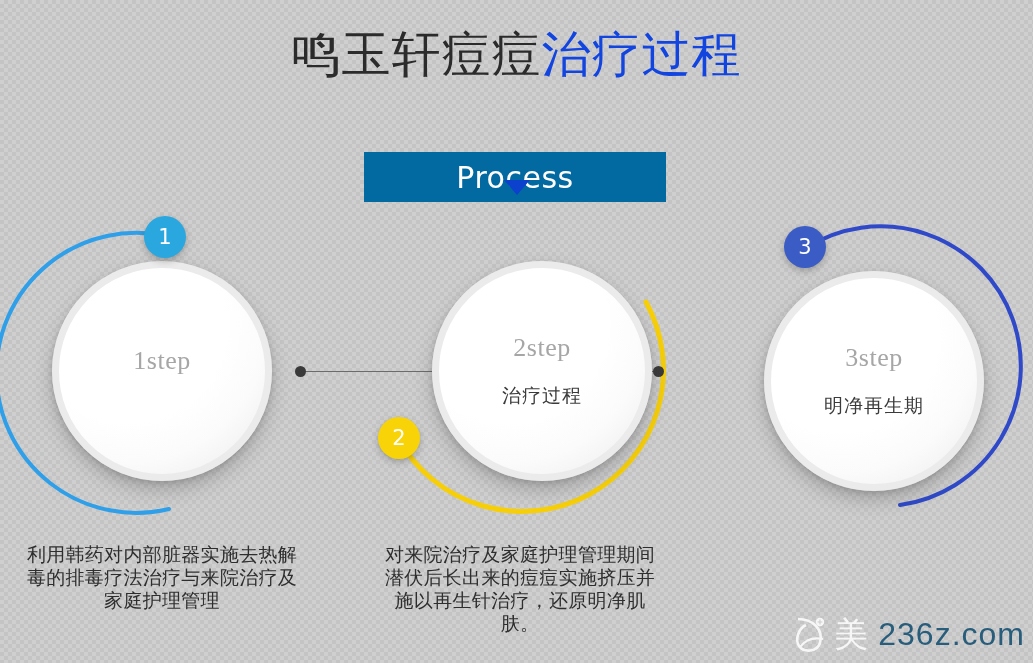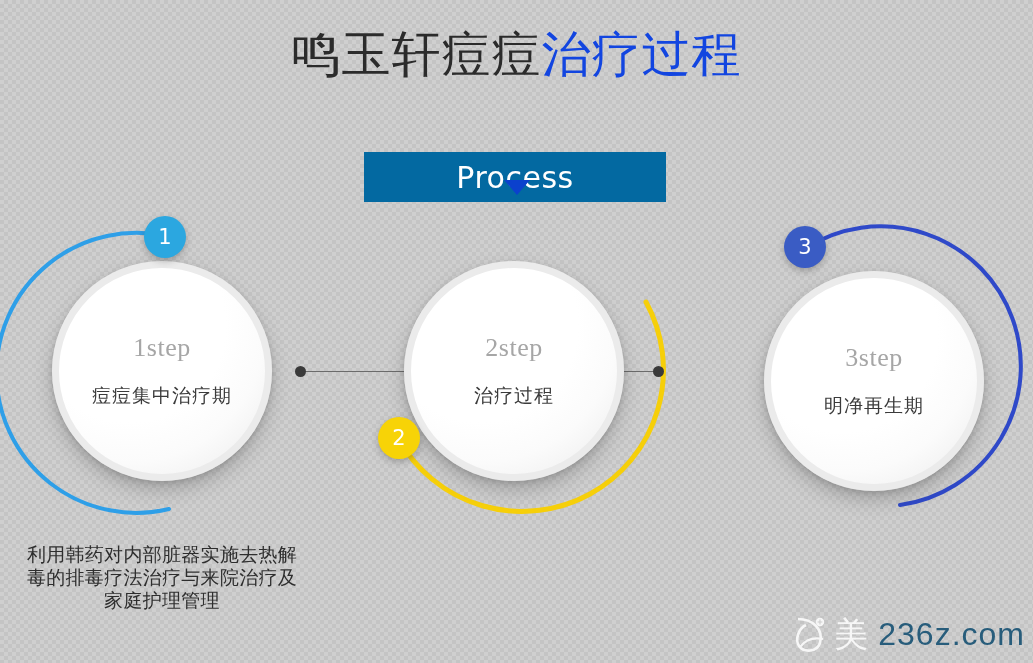--- a/index.html
+++ b/index.html
@@ -123,37 +123,37 @@
     <path d="M 806 248 A 140 140 0 1 1 900 505" fill="none" stroke="#2f49c9" stroke-width="4" stroke-linecap="round"></path>
   </svg>
 
   <div class="conn-line" style="left:300px;width:358px;"></div>
   <div class="conn-dot" style="left:295px;"></div>
   <div class="conn-dot" style="left:653px;"></div>
 
   <div class="step">
     <div class="circle" style="left:52px;top:261px;width:220px;height:220px;">
       <div class="step-en">1step</div>
-      <div class="step-cn">痘痘集中治疗期</div>
     </div>
     <div class="badge" style="left:144px;top:216px;background:#2ba7e0;">
       <span>1</span>
     </div>
   </div>
   <div class="caption" style="left:22px;top:543px;width:280px;">利用韩药对内部脏器实施去热解毒的排毒疗法治疗与来院治疗及家庭护理管理</div>
 
   <div class="step">
-    <div class="circle" style="left:404px;top:261px;width:220px;height:220px;justify-content:center;">
+    <div class="circle" style="left:432px;top:261px;width:220px;height:220px;justify-content:center;">
       <div class="step-en">2step</div>
       <div class="step-cn">治疗过程</div>
     </div>
     <div class="badge" style="left:378px;top:417px;background:#f7d307;">
       <span>2</span>
     </div>
   </div>
+  <div class="caption" style="left:378px;top:543px;width:284px;">对来院治疗及家庭护理管理期间潜伏后长出来的痘痘实施挤压并施以再生针治疗，还原明净肌肤。</div>
 
   <div class="step">
     <div class="circle" style="left:764px;top:271px;width:220px;height:220px;">
       <div class="step-en">3step</div>
       <div class="step-cn">明净再生期</div>
     </div>
     <div class="badge" style="left:784px;top:226px;background:#3a5cc4;">
       <span>3</span>
     </div>
   </div>

